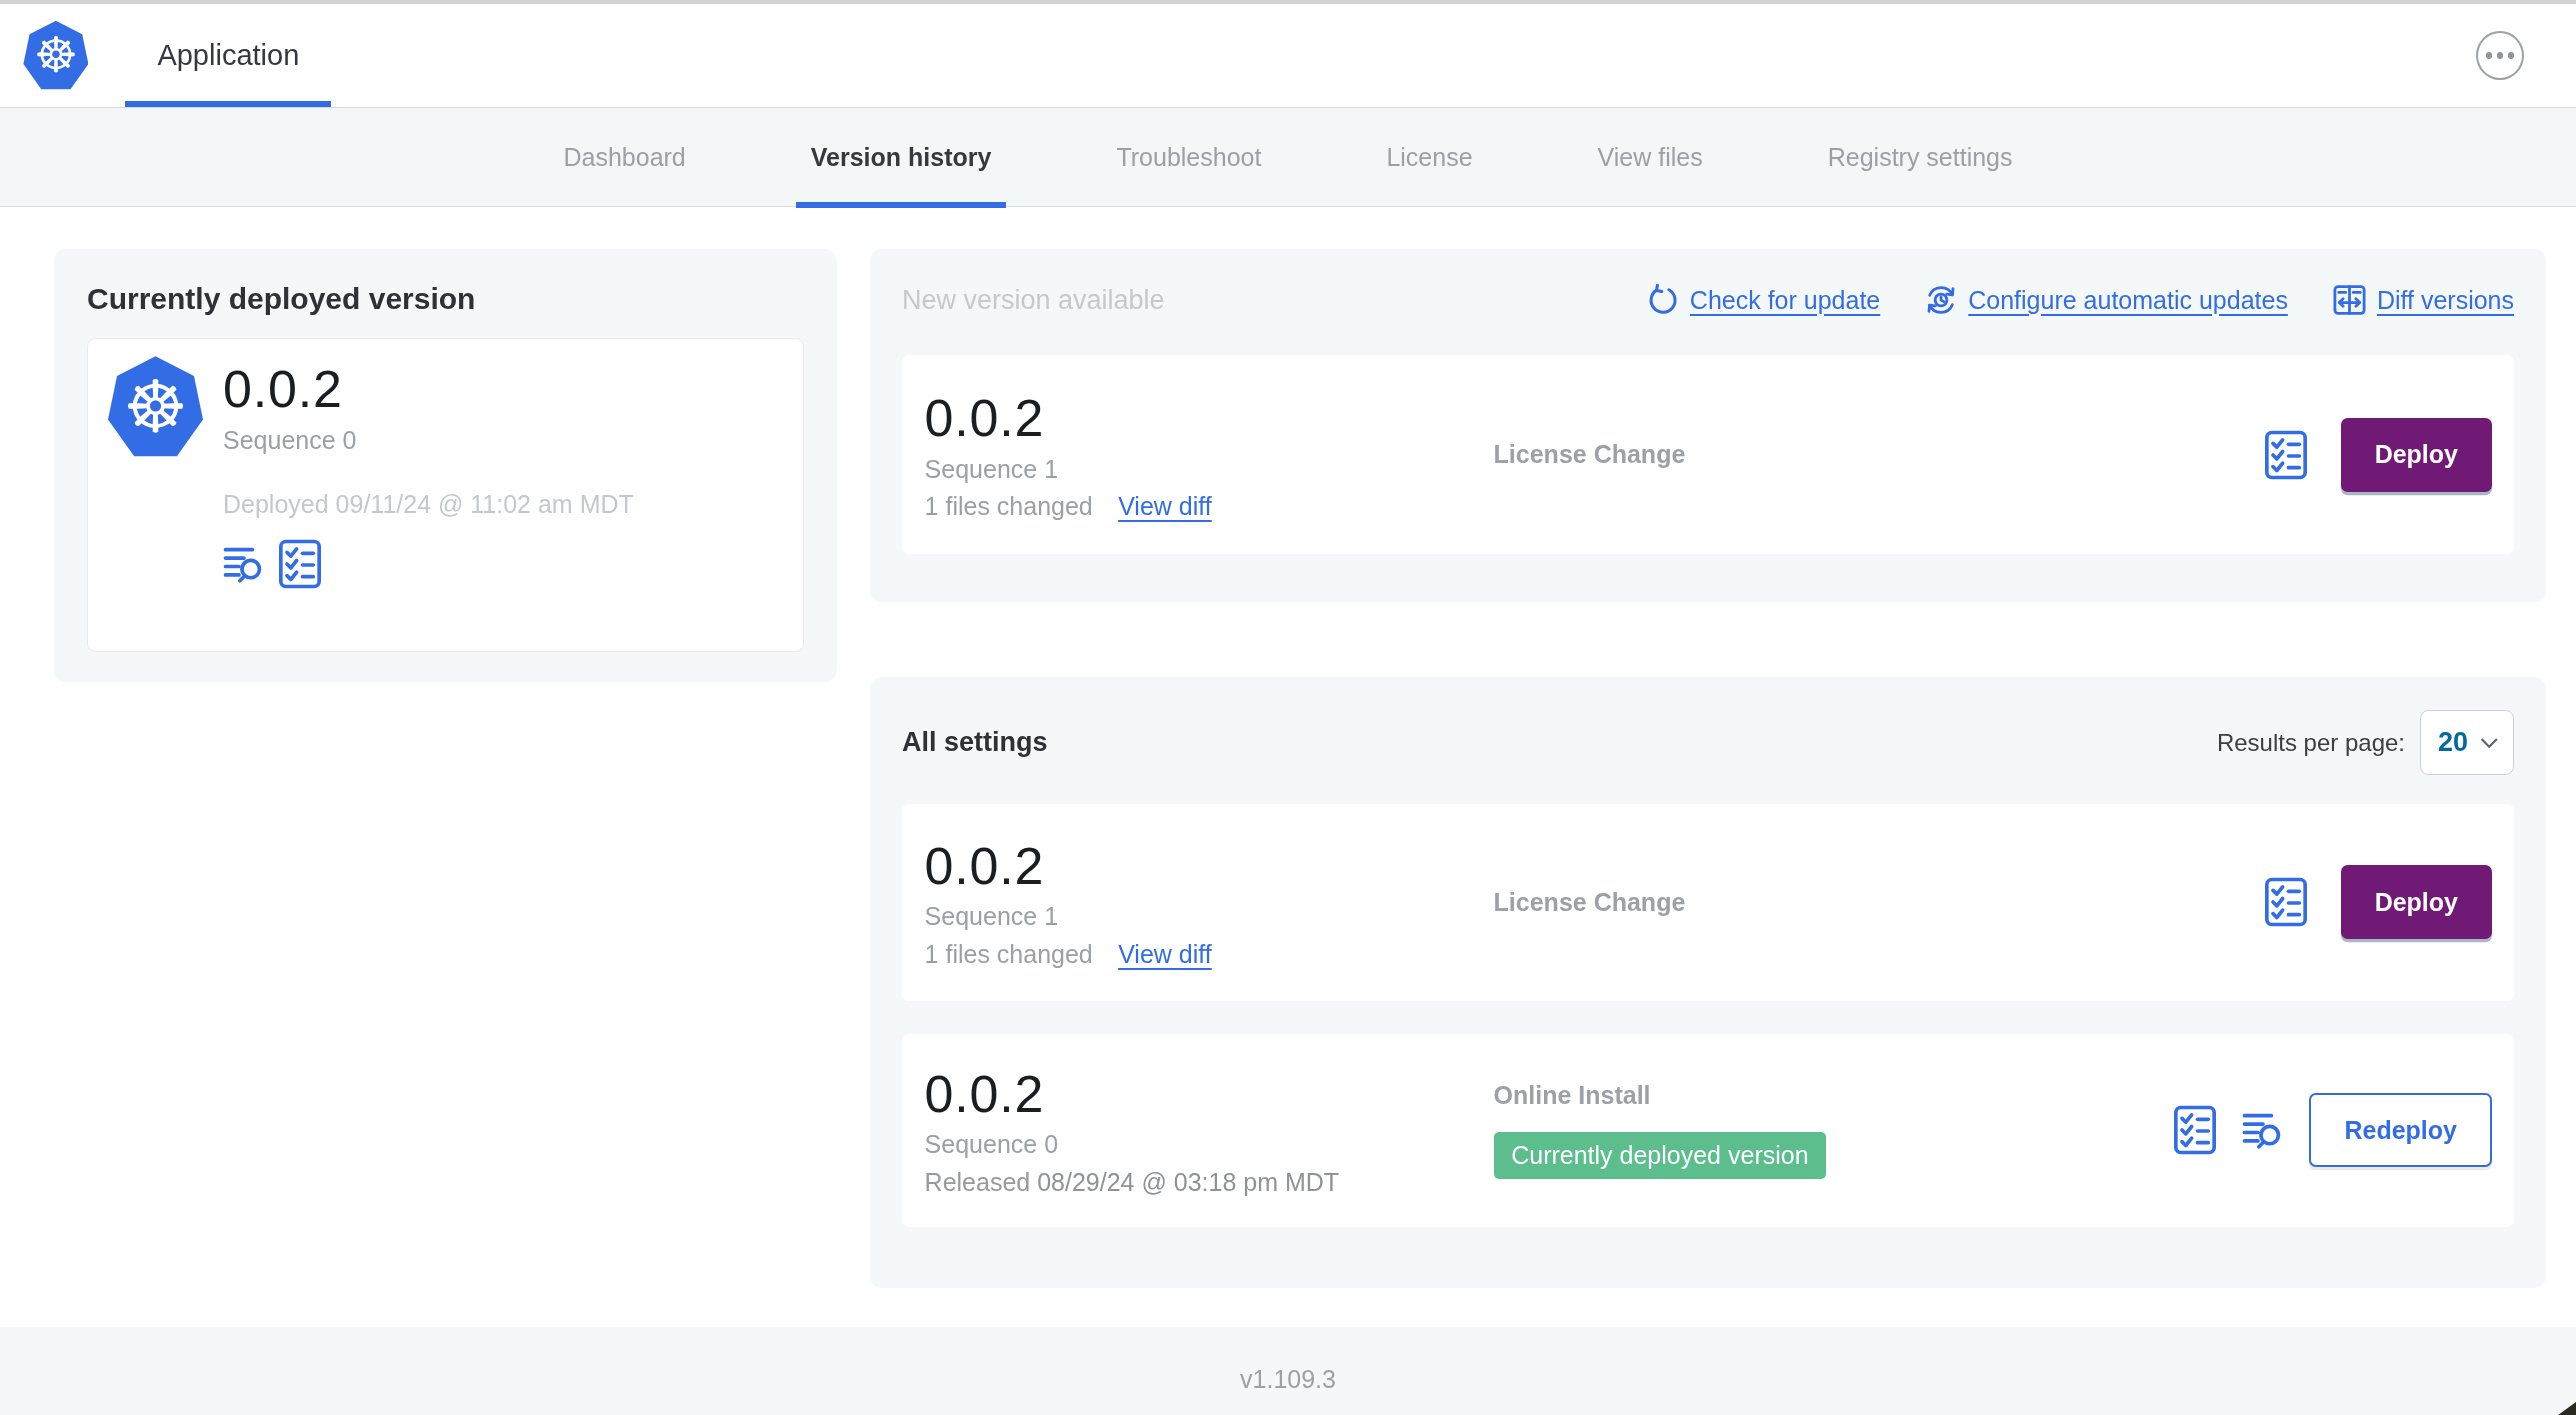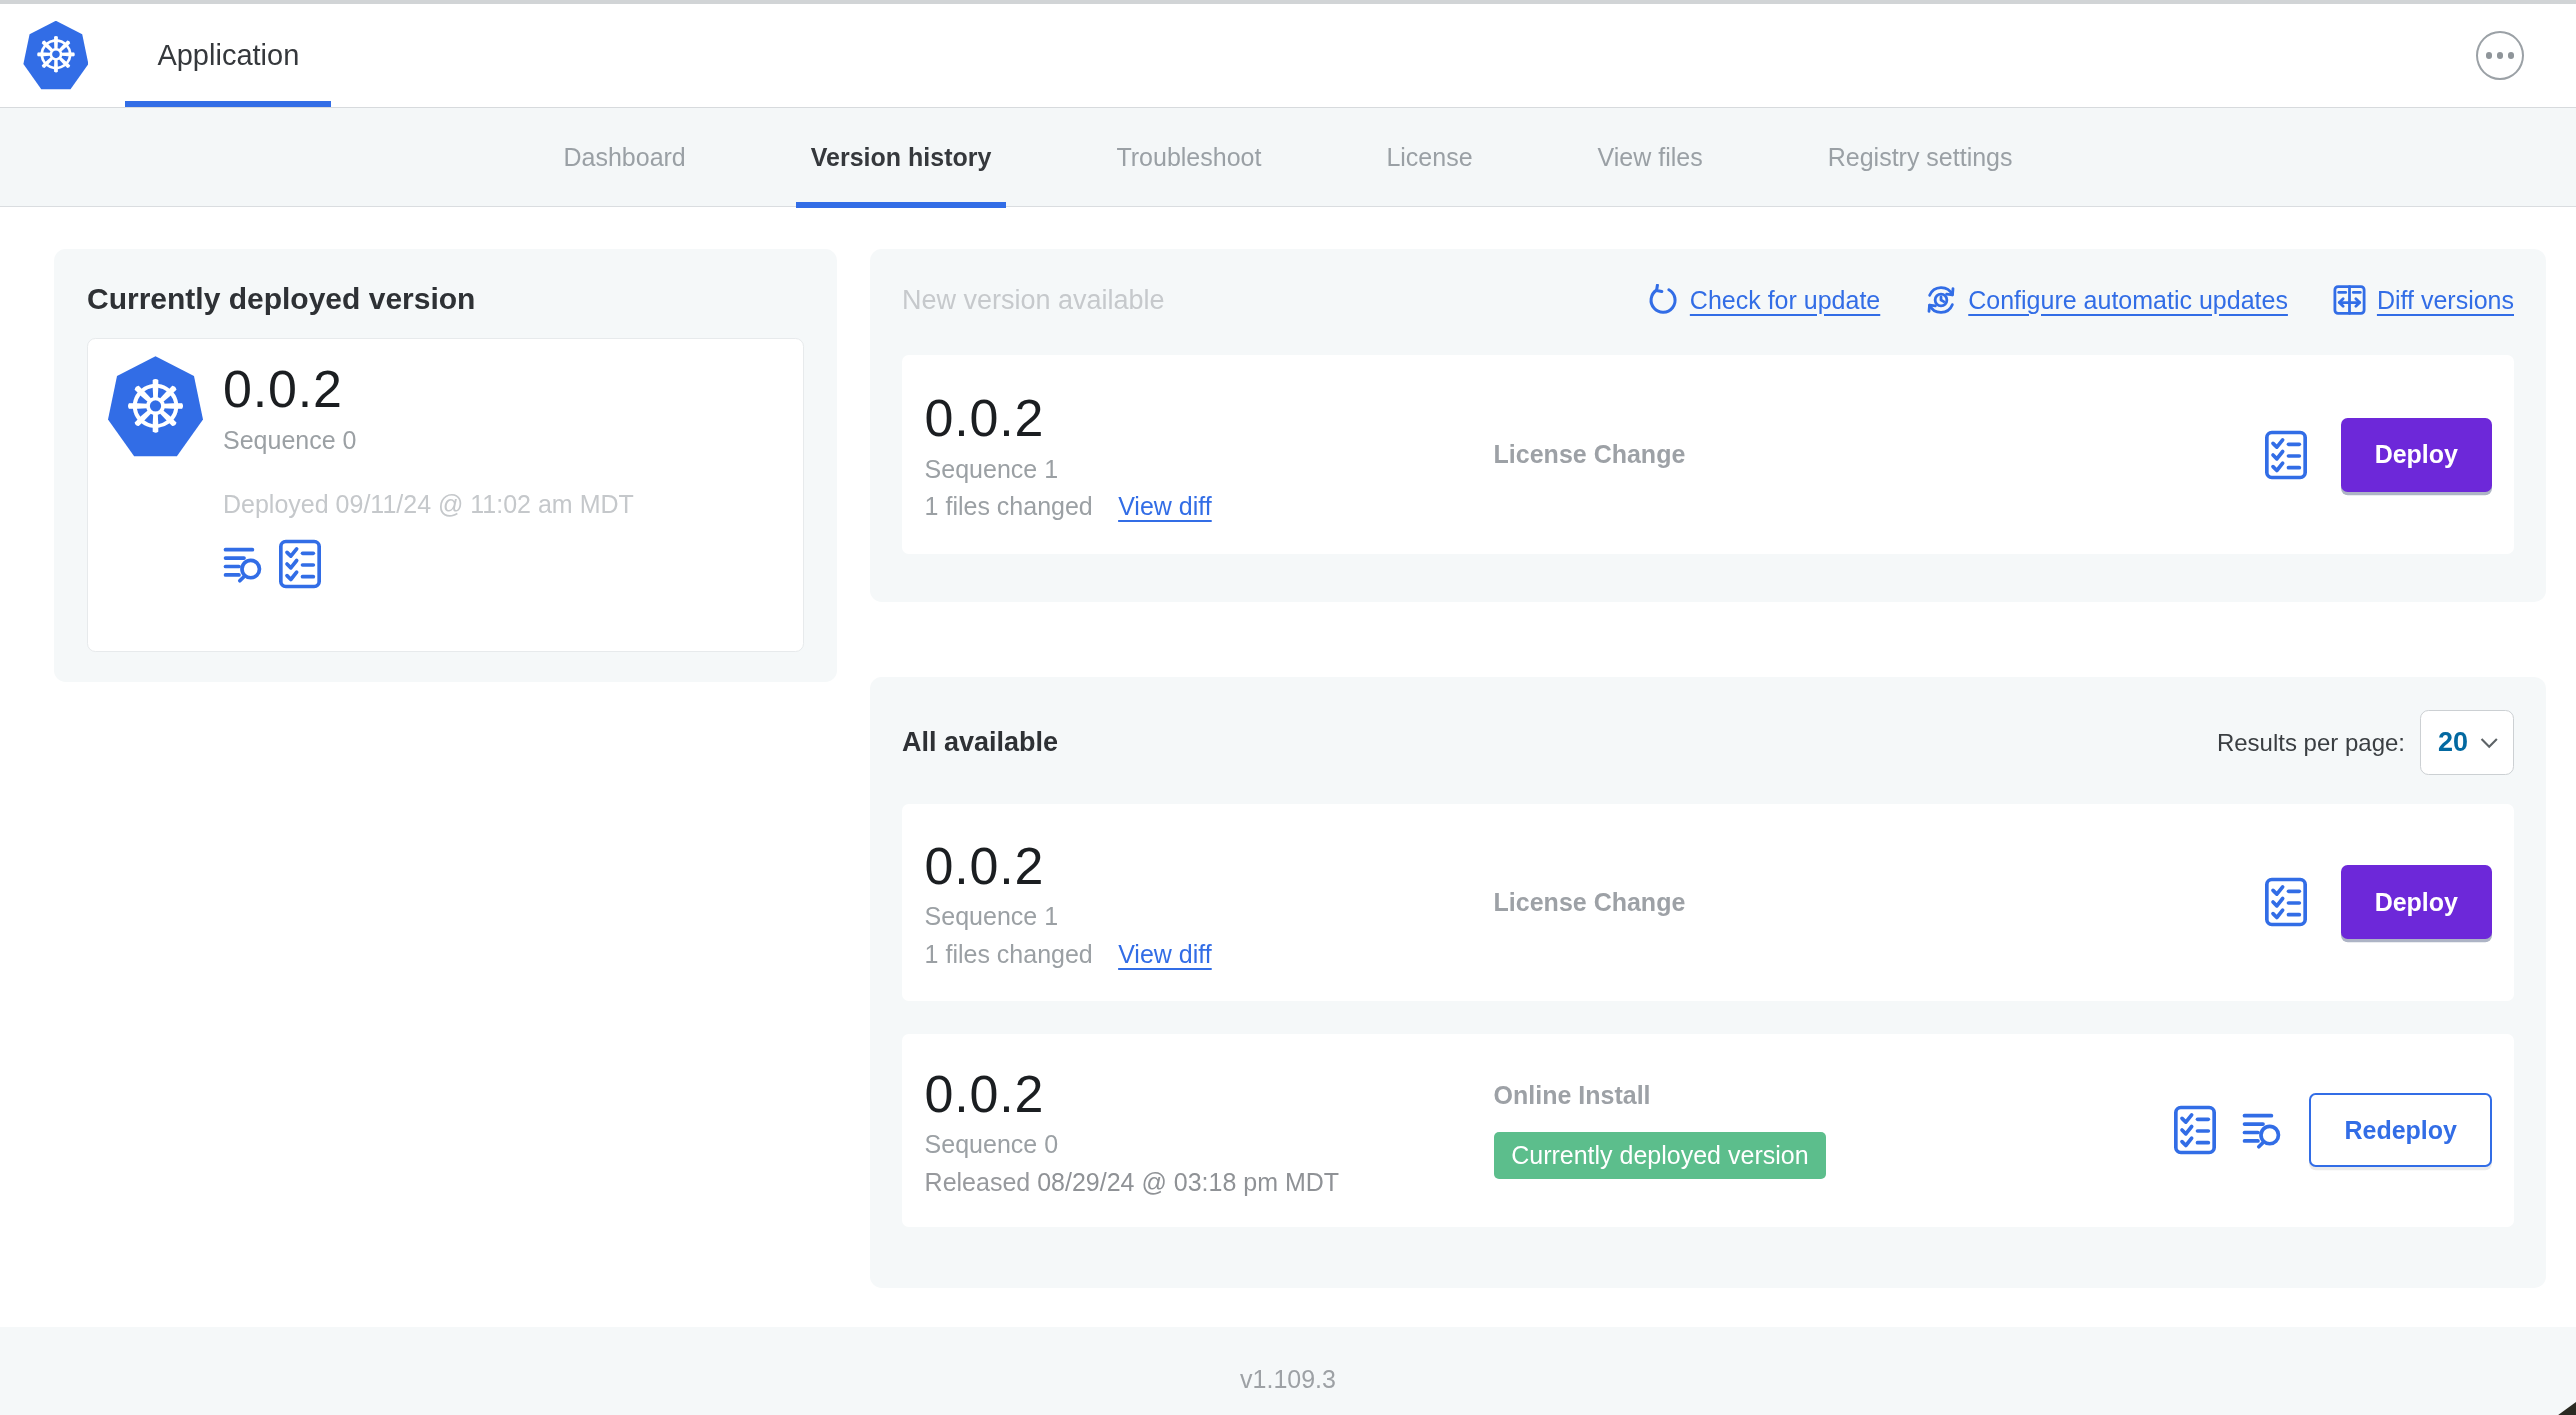--- a/index.html
+++ b/index.html
@@ -67,21 +67,21 @@
   .source-label { font-size:25px; font-weight:600; color:#9da1a6; }
   .badge { display:inline-block; margin-top:22px; background:#5cbe8c; color:#fff; font-size:25px;
     padding:9.2px 17.6px; border-radius:5px; }
   .released { margin-top:8.4px; font-size:25px; color:#97999d; }
   .released .bdate { font-weight:400; color:#8f9296; }
   .row-actions { display:flex; align-items:center; gap:33px; }
   .row-actions.tight { gap:25px; }
 
   .btn { height:74px; border-radius:6.7px; font-size:25px; font-weight:700;
     font-family:"Liberation Sans", sans-serif; cursor:pointer; }
-  .btn-primary { background:#6d28d9; color:#fff; border:none; padding:15px 34px;
+  .btn-primary { background:#701a75; color:#fff; border:none; padding:15px 34px;
     box-shadow:0 3.3px 0 rgba(20,40,90,0.35); }
   .btn-outline { background:#fff; color:#326de6; border:2.5px solid #326de6; padding:0 33px;
     box-shadow:0 3.3px 0 rgba(0,0,0,0.08); }
 
   .all-versions-panel { margin-top:75px; height:611px; padding:33px 32px; }
   .panel-head2 { display:flex; align-items:center; }
   .av-title { flex:1; font-size:27px; font-weight:700; color:#2e3135; }
   .rpp-label { font-size:24px; color:#3a3e42; margin-right:15px; }
   .select-box { width:94px; height:65px; background:#fff; border:1.7px solid #ccd0d3; border-radius:8.4px;
     display:flex; align-items:center; justify-content:space-between; padding:0 14.2px 0 17px;
@@ -239,21 +239,21 @@
                 <line x1="14.5" y1="22.6" x2="21" y2="22.6"></line>
   </svg>
             </span>
           <button class="btn btn-primary">Deploy</button>
         </div>
       </div>
     </section>
 
     <section class="panel all-versions-panel">
       <div class="panel-head2">
-        <span class="av-title">All available</span>
+        <span class="av-title">All settings</span>
         <span class="rpp-label">Results per page:</span>
         <div class="select-box">
           <span>20</span>
           <svg width="18.4" height="11.7" viewBox="0 0 12 7" fill="none">
             <polyline points="1 1 6 6 11 1" stroke="#5d6367" stroke-width="1.4"></polyline>
           </svg>
         </div>
       </div>
 
       <div class="version-card">

